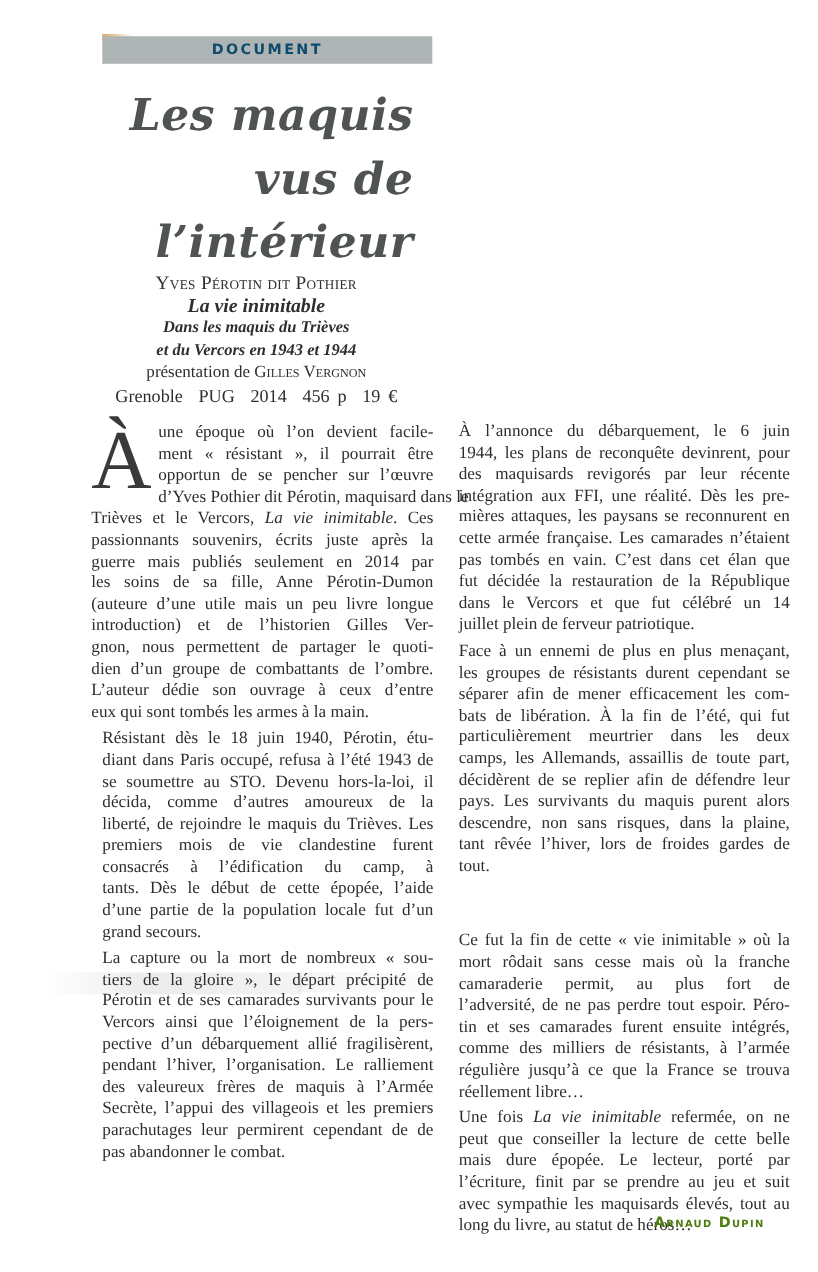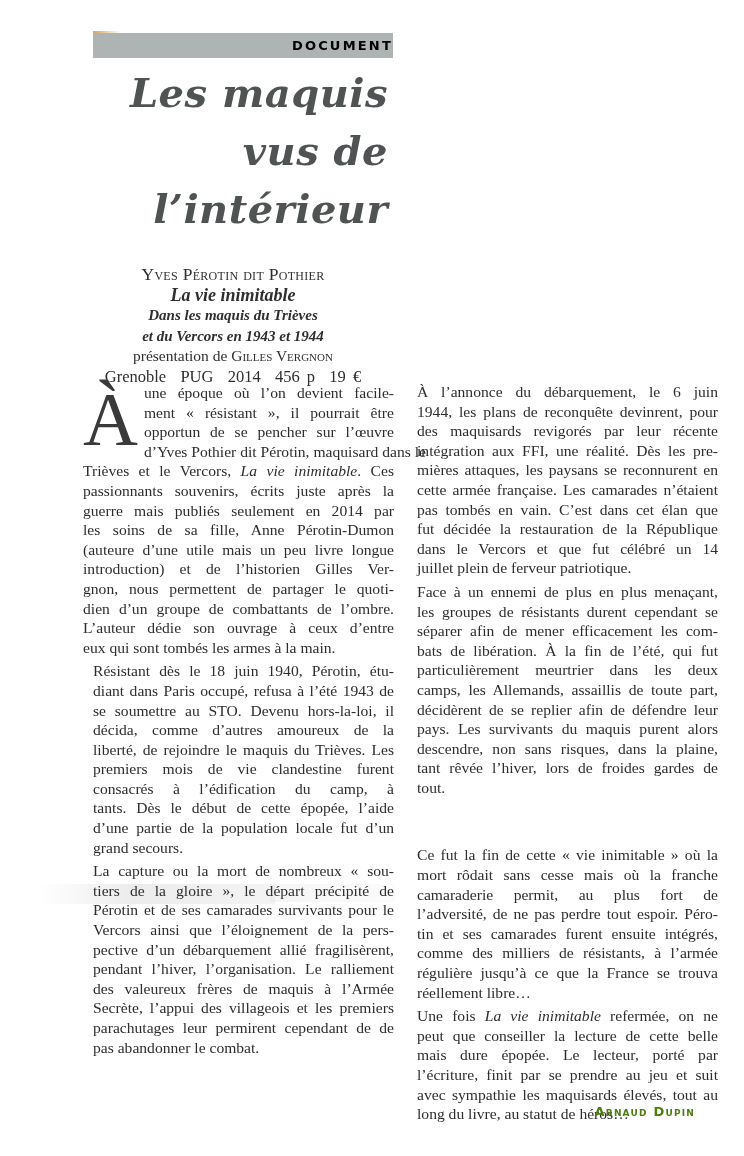--- a/index.html
+++ b/index.html
@@ -10,33 +10,33 @@
   .page { position: absolute; left: 0; top: 0; width: 744px; height: 1156px; }
   .scan-band { position: absolute; left: 40px; top: 884px; width: 235px; height: 20px;
     background: linear-gradient(90deg, rgba(200,200,200,0.0), rgba(200,200,200,0.35) 40%, rgba(210,210,210,0.25)); }
   .scan-band2 { position: absolute; left: 270px; top: 884px; width: 125px; height: 18px;
     background: linear-gradient(90deg, rgba(215,215,215,0.25), rgba(225,225,225,0.1)); }
   .corner-tint { position: absolute; left: 93px; top: 31px; width: 28px; height: 6px;
     background: linear-gradient(90deg, #d7a860, rgba(215,168,96,0)); border-radius: 0 0 20px 0; }
 
   .rubric {
     position: absolute; left: 93px; top: 33px; width: 300px; height: 25px;
-    background: #aeb3b3; color: #000000;
+    background: #aeb3b3; color: #0c4a6e;
     font-family: "DejaVu Sans", "Liberation Sans", sans-serif; font-weight: bold;
-    font-size: 13px; letter-spacing: 2.2px; text-align: right; line-height: 25px;
+    font-size: 13px; letter-spacing: 2.2px; text-align: center; line-height: 25px;
   }
   .title {
     position: absolute; right: 352px; top: 60px; width: 330px; text-align: right;
     font-family: "DejaVu Serif", "Liberation Serif", serif; font-style: italic; font-weight: bold;
     color: #505353; font-size: 40px; line-height: 58px; letter-spacing: 0.5px;
   }
   .title span { display: block; }
 
   .bookinfo {
-    position: absolute; left: 98px; top: 264px; width: 270px; text-align: center;
+    position: absolute; left: 98px; top: 247px; width: 270px; text-align: center;
     color: #2e2e2e; font-size: 17px; line-height: 20.5px;
   }
   .bookinfo .author { font-size: 17.5px; font-variant: small-caps; letter-spacing: 0.3px; }
   .bookinfo .booktitle { font-style: italic; font-weight: bold; font-size: 18px; }
   .bookinfo .subtitle { font-style: italic; font-weight: bold; font-size: 15px; }
   .bookinfo .pres { font-size: 15.5px; }
   .bookinfo .pres .sc { font-variant: small-caps; }
   .bookinfo .pub { font-size: 16.5px; word-spacing: 3px; }
 
   .col {
@@ -65,21 +65,21 @@
 </head>
 <body>
 
 <div class="page">
   <div class="corner-tint"></div>
   <div class="scan-band"></div>
   <div class="scan-band2"></div>
 
   <div class="rubric">DOCUMENT</div>
 
-  <h1 class="title" style="margin:4px">
+  <h1 class="title" style="margin:16px">
     <span>Les maquis</span>
     <span>vus de</span>
     <span>l’intérieur</span>
   </h1>
 
   <div class="bookinfo">
     <div class="author">Yves Pérotin dit Pothier</div>
     <div class="booktitle">La vie inimitable</div>
     <div class="subtitle">Dans les maquis du Trièves</div>
     <div class="subtitle">et du Vercors en 1943 et 1944</div>

